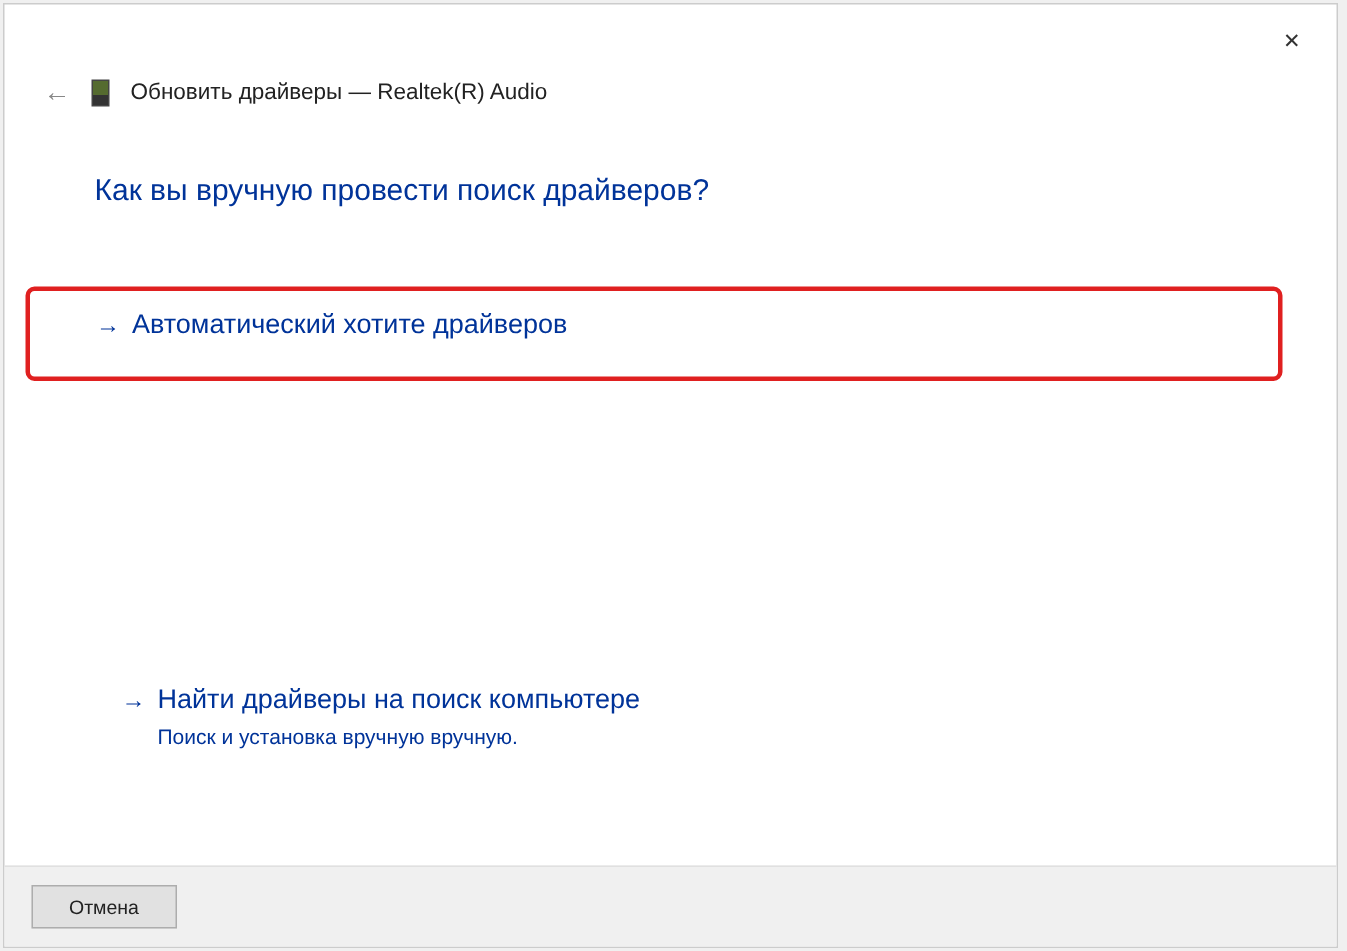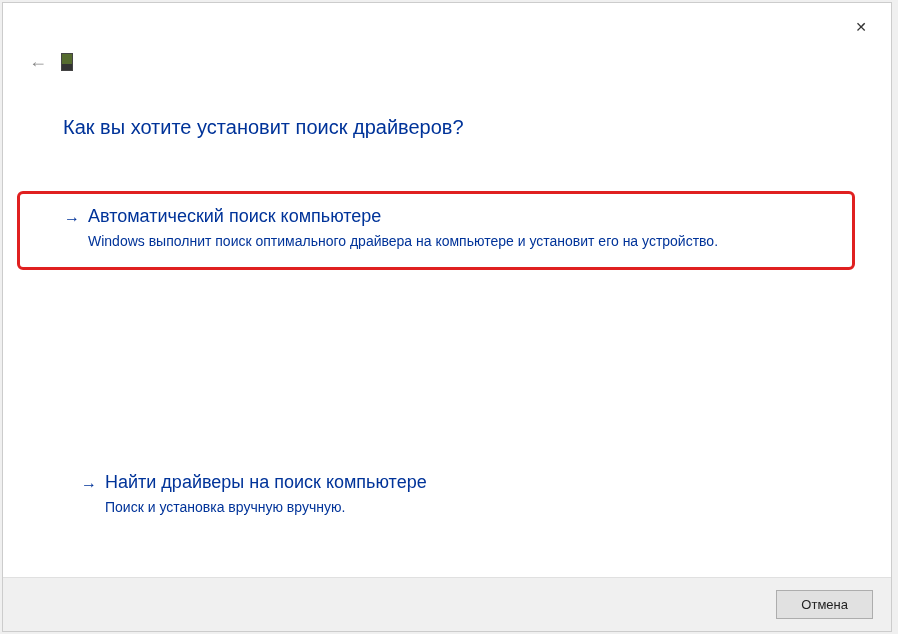--- a/index.html
+++ b/index.html
@@ -101,21 +101,20 @@
       color: #003399;
       margin-left: 24px;
     }
     .spacer {
       height: 170px;
     }
     .footer {
       border-top: 1px solid #e0e0e0;
       padding: 12px 18px;
       display: flex;
-      justify-content: flex-end;
       background: #f0f0f0;
     }
     .cancel-btn {
       padding: 6px 24px;
       background: #e1e1e1;
       border: 1px solid #adadad;
       font-size: 13px;
       color: #222;
       cursor: pointer;
       min-width: 90px;
@@ -127,31 +126,31 @@
 <div class="dialog">
   <button class="close-btn">
     <span>✕</span>
   </button>
 
   <div class="header">
     <button class="back-arrow">
       <span>←</span>
     </button>
     <span class="device-icon"></span>
+    <span class="header-title">Обновить драйверы — Realtek(R) Audio</span>
   </div>
 
   <div class="content">
-    <div class="question">Как вы хотите установит поиск драйверов?</div>
+    <div class="question">Как вы вручную провести поиск драйверов?</div>
 
     <div class="option highlighted">
       <div class="option-title">
         <span class="option-arrow">→</span>
-        <span>Автоматический поиск компьютере</span>
+        <span>Автоматический хотите драйверов</span>
       </div>
-      <div class="option-desc">Windows выполнит поиск оптимального драйвера на компьютере и установит его на устройство.</div>
     </div>
 
     <div class="spacer"></div>
 
     <div class="option">
       <div class="option-title">
         <span class="option-arrow">→</span>
         <span>Найти драйверы на поиск компьютере</span>
       </div>
       <div class="option-desc">Поиск и установка вручную вручную.</div>

